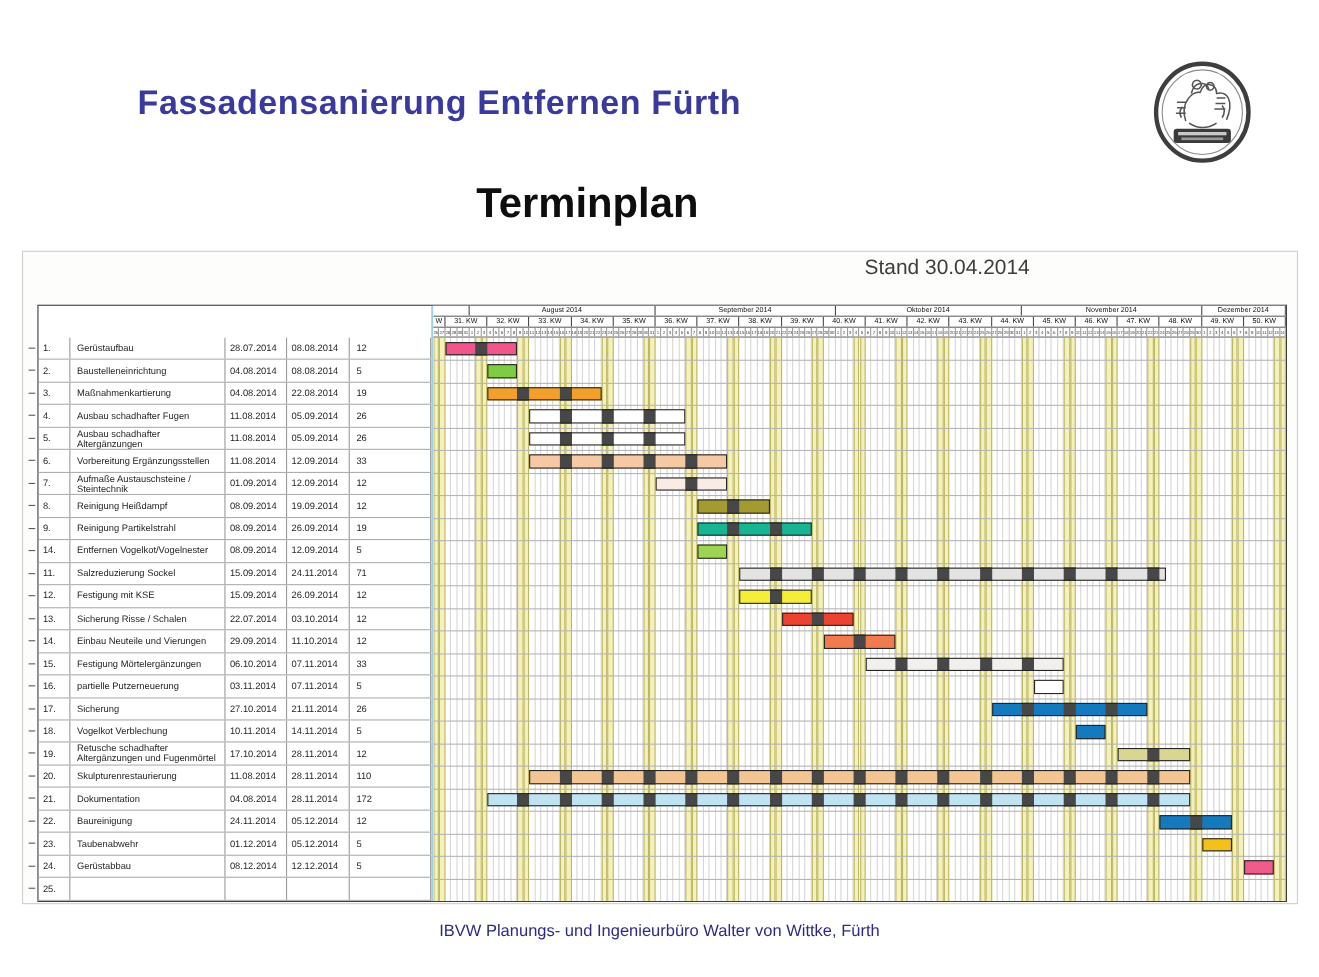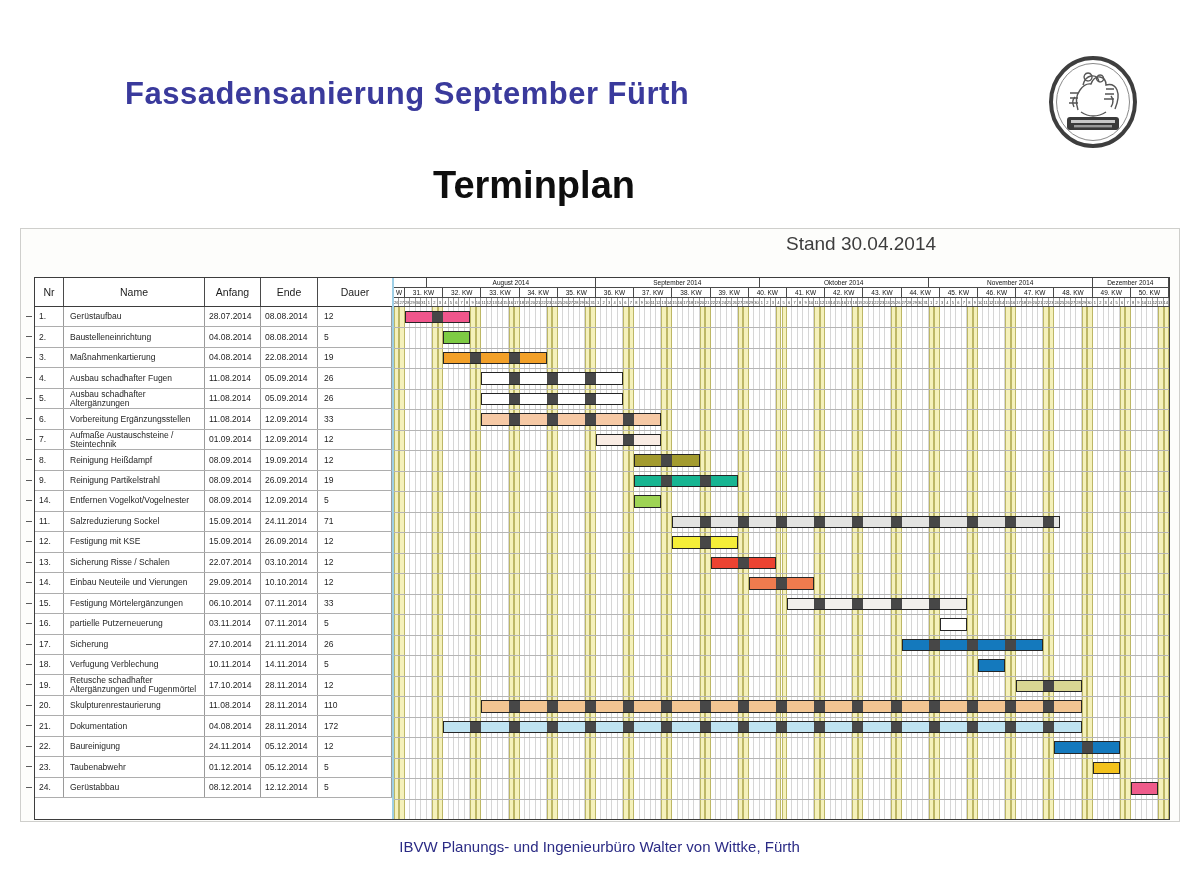--- a/index.html
+++ b/index.html
@@ -35,21 +35,21 @@
   .gcol{position:absolute;top:0;bottom:0;border-right:1px solid #d6d6d6;z-index:0}
   .gcol.we{border-left:1px solid #bdb766;border-right:1px solid #bdb766;z-index:1}
   .rline{position:absolute;left:0;right:0;height:0;border-top:1px solid #b5b5b5;z-index:2}
   .bar{position:absolute;height:12.5px;border:1px solid #262626;z-index:3}
   .barwe{position:absolute;height:12.5px;z-index:4;border-top:1px solid #262626;border-bottom:1px solid #262626}
   .footer{position:absolute;left:0;top:838px;width:100%;text-align:center;font-size:15px;color:#2b2b85}
 </style>
 </head>
 <body>
 
-<div class="title">Fassadensanierung September Fürth</div>
+<div class="title">Fassadensanierung Entfernen Fürth</div>
 
 <div class="logo">
   <svg width="90" height="94" viewBox="0 0 90 94">
     <ellipse cx="45" cy="47" rx="42" ry="44" fill="#ffffff" stroke="#3e3e3e" stroke-width="4"></ellipse>
     <ellipse cx="45" cy="47" rx="36.5" ry="38.5" fill="none" stroke="#8a8a8a" stroke-width="1"></ellipse>
     <g stroke="#555" stroke-width="1.4" fill="none">
       <path d="M30 55 q-4 -12 2 -20 q5 -7 11 -6 q3 -8 9 -7 q6 1 6 8 q8 -2 11 5 q3 7 -2 19"></path>
       <path d="M35 30 q2 -8 8 -9 q7 -1 8 6"></path>
       <path d="M26 52 q-3 -6 1 -10 m36 10 q4 -6 0 -11"></path>
       <path d="M40 26 a4 4 0 1 1 0.1 0 m12 1 a3.5 3.5 0 1 1 0.1 0"></path>
@@ -60,27 +60,20 @@
     <rect x="19" y="62" width="52" height="13" rx="3" fill="#3a3a3a"></rect>
     <rect x="23" y="65" width="44" height="3" fill="#c9c9c9"></rect>
     <rect x="26" y="70" width="38" height="2.4" fill="#9a9a9a"></rect>
   </svg>
 </div>
 
 <div class="subtitle">Terminplan</div>
 
 <div class="scan">
   <div class="tbl">
-    <div class="lhead">
-      <div class="hcell hc-nr">Nr</div>
-      <div class="hcell hc-name">Name</div>
-      <div class="hcell hc-anf">Anfang</div>
-      <div class="hcell hc-end">Ende</div>
-      <div class="hcell hc-dau">Dauer</div>
-    </div>
     <div class="lbody" id="left-rows">
         <div class="lrow">
           <div class="lcell c-nr">1.</div>
           <div class="lcell c-name">Gerüstaufbau</div>
           <div class="lcell c-anf">28.07.2014</div>
           <div class="lcell c-end">08.08.2014</div>
           <div class="lcell c-dau">12</div>
         </div>
         <div class="lrow">
           <div class="lcell c-nr">2.</div>
@@ -163,21 +156,21 @@
           <div class="lcell c-nr">13.</div>
           <div class="lcell c-name">Sicherung Risse / Schalen</div>
           <div class="lcell c-anf">22.07.2014</div>
           <div class="lcell c-end">03.10.2014</div>
           <div class="lcell c-dau">12</div>
         </div>
         <div class="lrow">
           <div class="lcell c-nr">14.</div>
           <div class="lcell c-name">Einbau Neuteile und Vierungen</div>
           <div class="lcell c-anf">29.09.2014</div>
-          <div class="lcell c-end">10.10.2014</div>
+          <div class="lcell c-end">11.10.2014</div>
           <div class="lcell c-dau">12</div>
         </div>
         <div class="lrow">
           <div class="lcell c-nr">15.</div>
           <div class="lcell c-name">Festigung Mörtelergänzungen</div>
           <div class="lcell c-anf">06.10.2014</div>
           <div class="lcell c-end">07.11.2014</div>
           <div class="lcell c-dau">33</div>
         </div>
         <div class="lrow">
@@ -189,21 +182,21 @@
         </div>
         <div class="lrow">
           <div class="lcell c-nr">17.</div>
           <div class="lcell c-name">Sicherung</div>
           <div class="lcell c-anf">27.10.2014</div>
           <div class="lcell c-end">21.11.2014</div>
           <div class="lcell c-dau">26</div>
         </div>
         <div class="lrow">
           <div class="lcell c-nr">18.</div>
-          <div class="lcell c-name">Verfugung Verblechung</div>
+          <div class="lcell c-name">Vogelkot Verblechung</div>
           <div class="lcell c-anf">10.11.2014</div>
           <div class="lcell c-end">14.11.2014</div>
           <div class="lcell c-dau">5</div>
         </div>
         <div class="lrow">
           <div class="lcell c-nr">19.</div>
           <div class="lcell c-name">Retusche schadhafter Altergänzungen und Fugenmörtel</div>
           <div class="lcell c-anf">17.10.2014</div>
           <div class="lcell c-end">28.11.2014</div>
           <div class="lcell c-dau">12</div>
@@ -235,20 +228,27 @@
           <div class="lcell c-anf">01.12.2014</div>
           <div class="lcell c-end">05.12.2014</div>
           <div class="lcell c-dau">5</div>
         </div>
         <div class="lrow">
           <div class="lcell c-nr">24.</div>
           <div class="lcell c-name">Gerüstabbau</div>
           <div class="lcell c-anf">08.12.2014</div>
           <div class="lcell c-end">12.12.2014</div>
           <div class="lcell c-dau">5</div>
+        </div>
+        <div class="lrow">
+          <div class="lcell c-nr">25.</div>
+          <div class="lcell c-name"></div>
+          <div class="lcell c-anf"></div>
+          <div class="lcell c-end"></div>
+          <div class="lcell c-dau"></div>
         </div>
       </div>
     <div class="gantt">
       <div class="grow g-months" id="g-months">
           <div class="gmcell" style="left: 0px; width: 32.7465px;"></div>
           <div class="gmcell" style="left: 32.7465px; width: 169.19px;">August 2014</div>
           <div class="gmcell" style="left: 201.937px; width: 163.732px;">September 2014</div>
           <div class="gmcell" style="left: 365.669px; width: 169.19px;">Oktober 2014</div>
           <div class="gmcell" style="left: 534.859px; width: 163.732px;">November 2014</div>
           <div class="gmcell" style="left: 698.592px; width: 76.4085px;">Dezember 2014</div>

